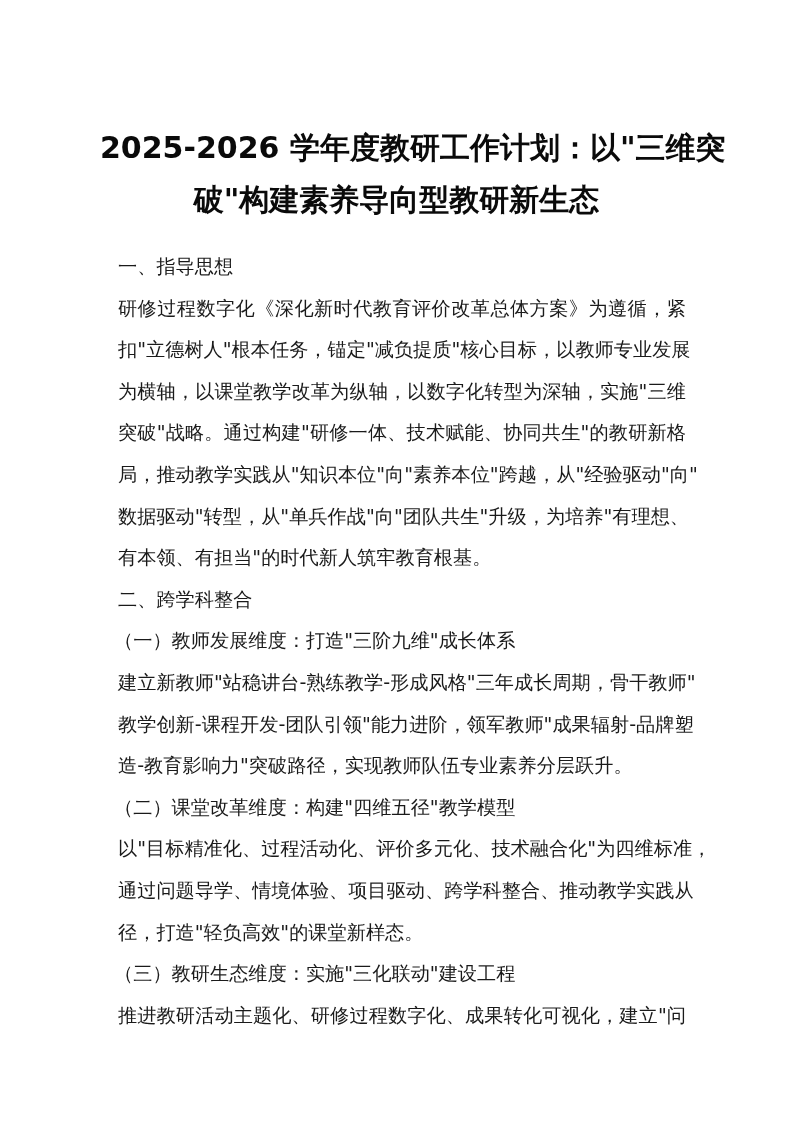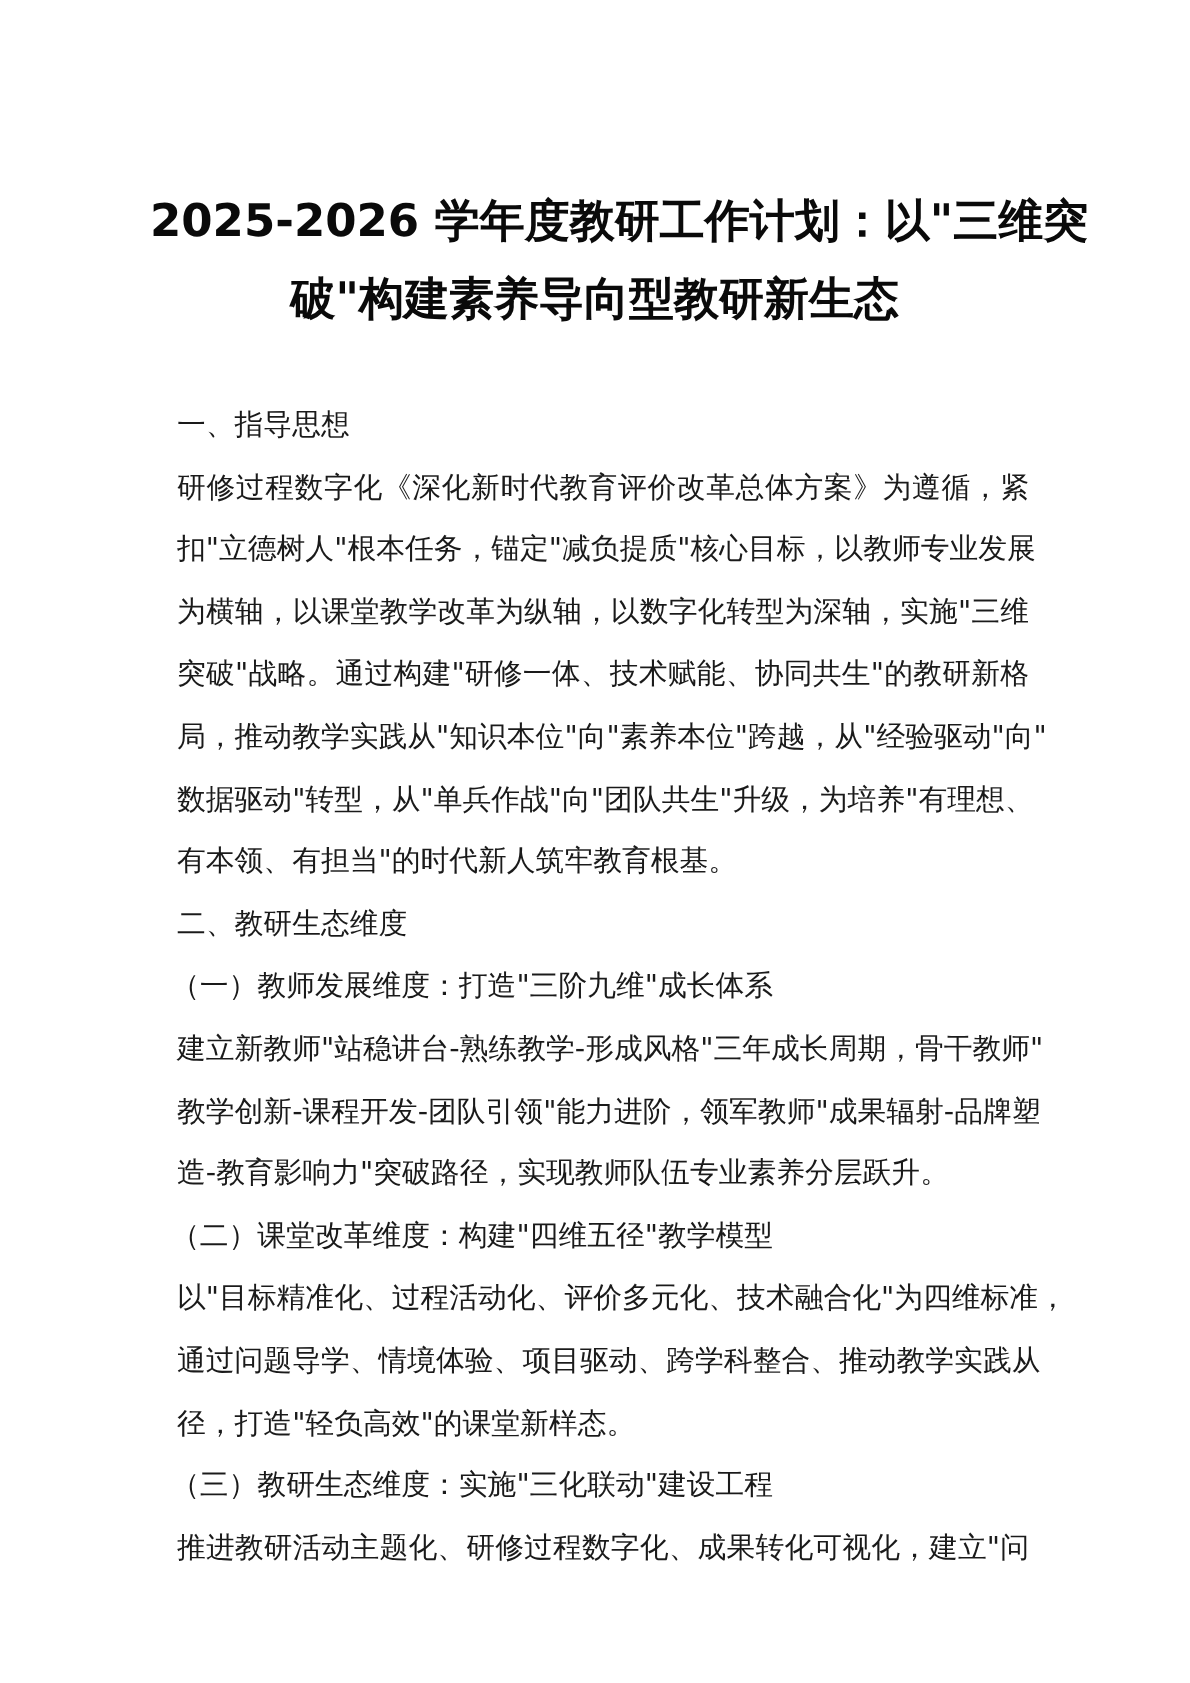--- a/index.html
+++ b/index.html
@@ -35,21 +35,21 @@
       color: #0a0a0a;
       letter-spacing: 0px;
     }
     .title .t-line {
       display: block;
       white-space: nowrap;
     }
     .content {
       position: absolute;
       left: 118px;
-      top: 262px;
+      top: 246px;
       width: 568px;
       font-size: 19.2px;
       line-height: 41.6px;
       color: #1a1a1a;
     }
     .para-line {
       display: block;
       white-space: nowrap;
       height: 41.6px;
       text-align: justify;
@@ -86,21 +86,21 @@
     <div>
       <span class="para-line">研修过程数字化《深化新时代教育评价改革总体方案》为遵循，紧</span>
       <span class="para-line">扣"立德树人"根本任务，锚定"减负提质"核心目标，以教师专业发展</span>
       <span class="para-line">为横轴，以课堂教学改革为纵轴，以数字化转型为深轴，实施"三维</span>
       <span class="para-line">突破"战略。通过构建"研修一体、技术赋能、协同共生"的教研新格</span>
       <span class="para-line">局，推动教学实践从"知识本位"向"素养本位"跨越，从"经验驱动"向"</span>
       <span class="para-line">数据驱动"转型，从"单兵作战"向"团队共生"升级，为培养"有理想、</span>
       <span class="para-line last">有本领、有担当"的时代新人筑牢教育根基。</span>
     </div>
 
-    <span class="heading-line">二、教研生态维度</span>
+    <span class="heading-line">二、跨学科整合</span>
 
     <span class="sub-heading-line">（一）教师发展维度：打造"三阶九维"成长体系</span>
     <div>
       <span class="para-line">建立新教师"站稳讲台-熟练教学-形成风格"三年成长周期，骨干教师"</span>
       <span class="para-line">教学创新-课程开发-团队引领"能力进阶，领军教师"成果辐射-品牌塑</span>
       <span class="para-line last">造-教育影响力"突破路径，实现教师队伍专业素养分层跃升。</span>
     </div>
 
     <span class="sub-heading-line">（二）课堂改革维度：构建"四维五径"教学模型</span>
     <div>

